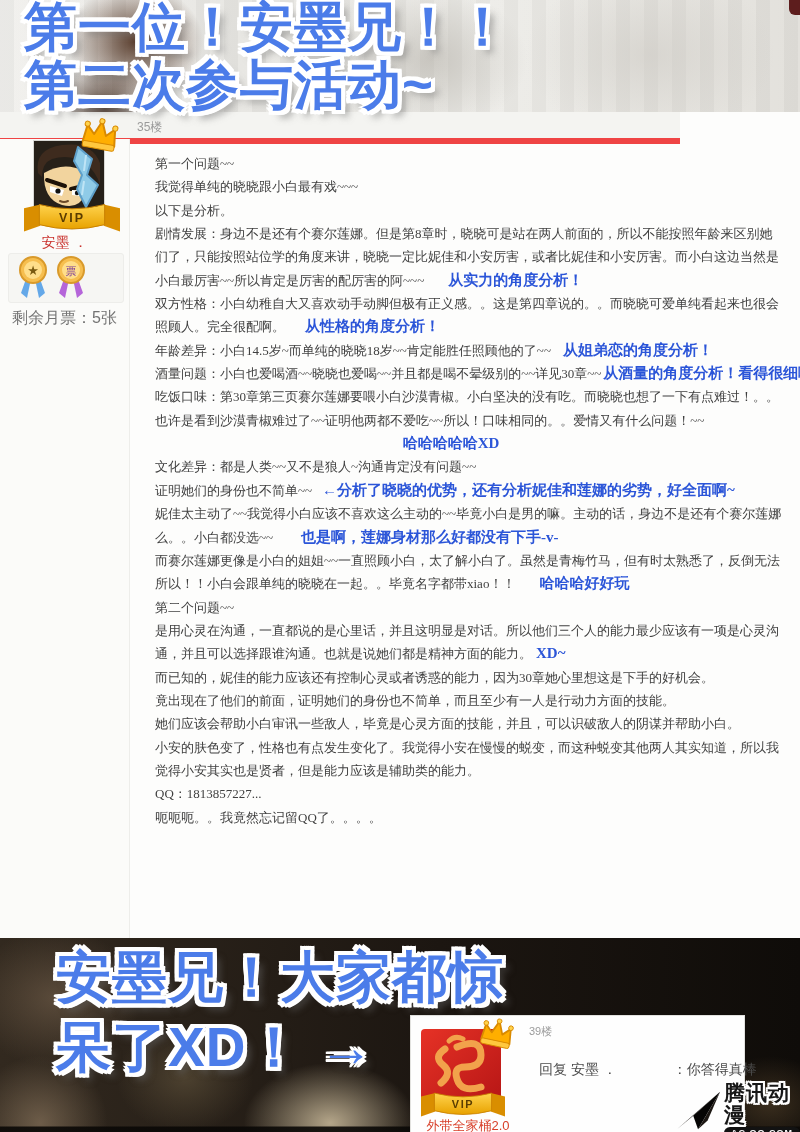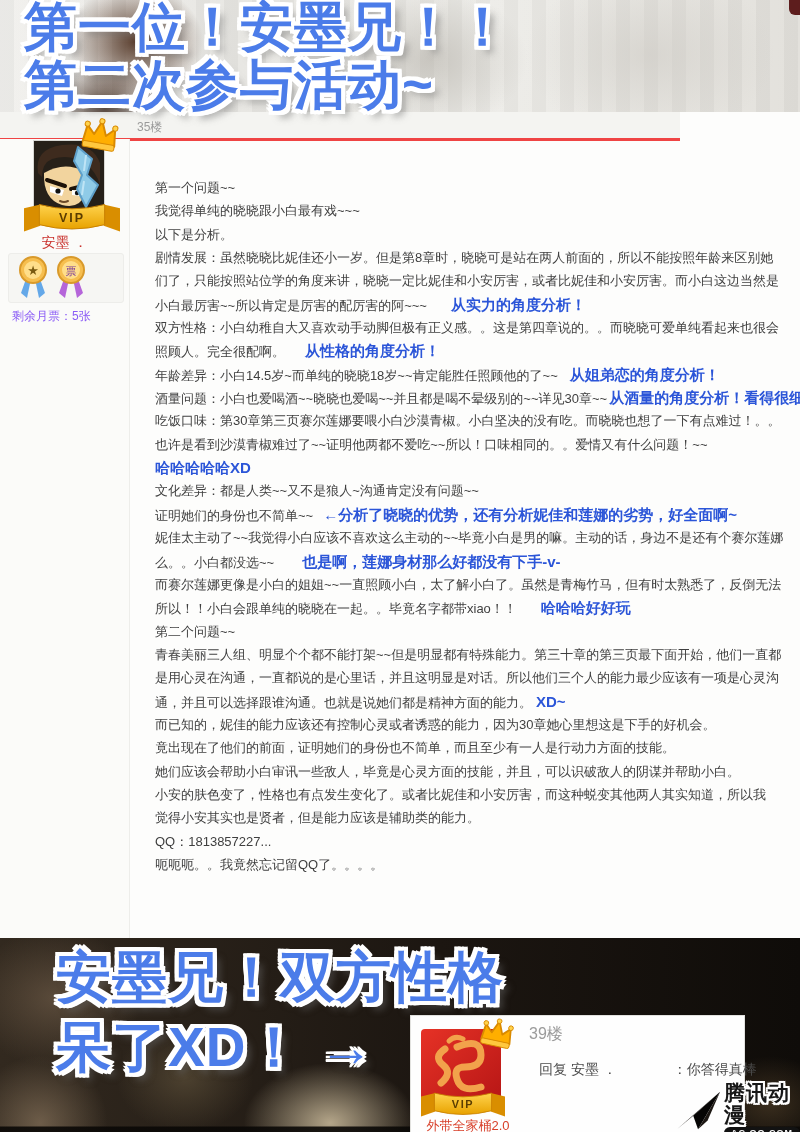--- a/index.html
+++ b/index.html
@@ -27,58 +27,58 @@
     text-shadow:
       -4px -4px 0 #fff, 4px -4px 0 #fff, -4px 4px 0 #fff, 4px 4px 0 #fff,
       -4px 0 0 #fff, 4px 0 0 #fff, 0 -4px 0 #fff, 0 4px 0 #fff,
       -3px -4px 0 #fff, 3px 4px 0 #fff, -4px 3px 0 #fff, 4px -3px 0 #fff,
       7px 7px 7px rgba(105,105,105,.55);
   }
   .headline-top{left:24px;top:-2px;font-size:53px;line-height:58px;}
   .headline-bottom{left:56px;top:942px;font-size:55px;line-height:70px;}
   
   .post-card{position:absolute;left:0;top:112px;width:800px;height:826px;background:#fdfdfc;z-index:10;}
-  .post-topbar{position:absolute;left:0;top:0;width:680px;height:26px;background:#f4f4f1;border-bottom:3px solid #ef4444;}
+  .post-topbar{position:absolute;left:0;top:0;width:680px;height:26px;background:#f4f4f1;border-bottom:6px solid #ef4444;}
   .floor-label{position:absolute;left:137px;top:7px;font-size:12px;color:#9b9b9b;}
   .sidebar{position:absolute;left:0;top:27px;width:129px;height:799px;background:#fbfbf9;border-right:1px solid #ededea;}
   .avatar1{position:absolute;left:33px;top:28px;width:70px;height:72px;border:1px solid #d8d8d4;}
   .crown{position:absolute;z-index:12;}
   .crown1{left:80px;top:6px;width:40px;height:34px;transform:rotate(10deg);}
   .vip-ribbon{position:absolute;z-index:13;}
   .vip1{left:24px;top:89px;width:96px;height:32px;}
   .uname{position:absolute;font-size:14px;text-align:center;}
   .uname1{left:0;top:122px;width:129px;color:var(--username-red,#c9302c);}
   .medal-box{position:absolute;left:8px;top:141px;width:114px;height:48px;background:#f6f6f3;border:1px solid #ededea;border-radius:3px;}
   .medal{position:absolute;top:1px;width:36px;height:46px;}
   .medal.m0{left:6px;} .medal.m1{left:44px;}
-  .tickets{position:absolute;left:12px;top:196px;font-size:12px;color:#8b5cf6;}
-  
-  .post-body{position:absolute;left:155px;top:64px;width:640px;}
+  .tickets{position:absolute;left:12px;top:196px;font-size:16px;color:#737373;}
+  
+  .post-body{position:absolute;left:155px;top:40px;width:640px;font-family:Liberation Serif, serif;}
   .pline{height:23.35px;line-height:23.35px;font-size:13px;color:var(--body-text,#3f3f3f);white-space:nowrap;}
-  .pline.right{text-align:left;padding-right:48px;}
+  .pline.right{text-align:center;padding-right:48px;}
   .seg-blue{font-weight:bold;font-size:15px;color:var(--annotation-blue,#2b55d8);}
   
   .bottom-photo{
     position:absolute;left:0;top:938px;width:800px;height:194px;
     background:
       linear-gradient(to top, rgba(10,8,6,.9) 0 5px, rgba(10,8,6,0) 6px),
       radial-gradient(120px 95px at 55px 60px, rgba(125,104,82,.55), rgba(125,104,82,0) 72%),
       radial-gradient(95px 75px at 185px 140px, rgba(100,86,62,.6), rgba(100,86,62,0) 72%),
       radial-gradient(115px 80px at 330px 185px, rgba(206,190,158,.85), rgba(206,190,158,0) 75%),
       radial-gradient(90px 90px at 40px 185px, rgba(150,128,102,.6), rgba(150,128,102,0) 75%),
       radial-gradient(85px 65px at 770px 165px, rgba(92,72,46,.55), rgba(92,72,46,0) 72%),
       linear-gradient(90deg,#32291f 0%,#1c1611 55%,#0f0c09 100%);
   }
   
   .reply-card{position:absolute;left:410px;top:1015px;width:333px;height:117px;background:#fefefe;border:1px solid #e2e2df;z-index:20;}
   .avatar2{position:absolute;left:10px;top:13px;width:80px;height:79px;}
   .crown2{left:68px;top:2px;width:36px;height:31px;transform:rotate(12deg);}
   .vip2{left:10px;top:74px;width:84px;height:28px;}
   .uname2{left:-8px;top:101px;width:130px;color:var(--username-orange,#d8402a);font-size:13px;}
-  .floor2{position:absolute;left:118px;top:8px;font-size:16px;color:#9b9b9b;}
+  .floor2{position:absolute;left:118px;top:8px;font-size:11px;color:#9b9b9b;}
   .reply-line{position:absolute;left:128px;top:45px;font-size:14px;color:#4b4b4b;white-space:nowrap;}
   .reply-gap{display:inline-block;width:56px;}
   
   .watermark{position:absolute;left:676px;top:1082px;z-index:40;display:flex;align-items:center;}
   .wm-plane{width:46px;height:42px;margin-right:2px;flex:0 0 auto;}
   .wm-texts{display:flex;flex-direction:column;align-items:flex-start;}
   .wm-name{font-size:21px;font-weight:bold;color:#171717;line-height:22px;letter-spacing:1px;
     text-shadow:-2px -2px 0 #fff,2px -2px 0 #fff,-2px 2px 0 #fff,2px 2px 0 #fff,0 2px 0 #fff,0 -2px 0 #fff,2px 0 0 #fff,-2px 0 0 #fff;}
   .wm-url{font-size:9px;font-weight:bold;color:#fff;background:#121212;border-radius:8px;padding:1px 7px;letter-spacing:1px;margin-top:1px;}
 </style>
@@ -156,54 +156,53 @@
         <text x="18" y="20" text-anchor="middle" font-size="11" fill="#7a3a9a">票</text>
       </svg>
     </div>
 
     <div class="tickets">剩余月票：5张</div>
 
     <div class="post-body">
         <div class="pline"><span class="seg-body">第一个问题~~</span></div>
         <div class="pline"><span class="seg-body">我觉得单纯的晓晓跟小白最有戏~~~</span></div>
         <div class="pline"><span class="seg-body">以下是分析。</span></div>
-        <div class="pline"><span class="seg-body">剧情发展：虽然晓晓比妮佳还小一岁。但是第8章时，晓晓可是站在两人前面的，所以不能按照年龄来区别她</span></div>
+        <div class="pline"><span class="seg-body">剧情发展：身边不是还有个赛尔莲娜。但是第8章时，晓晓可是站在两人前面的，所以不能按照年龄来区别她</span></div>
         <div class="pline"><span class="seg-body">们了，只能按照站位学的角度来讲，晓晓一定比妮佳和小安厉害，或者比妮佳和小安厉害。而小白这边当然是</span></div>
         <div class="pline"><span class="seg-body">小白最厉害~~所以肯定是厉害的配厉害的阿~~~</span><span class="seg-blue" style="margin-left: 24px;">从实力的角度分析！</span></div>
         <div class="pline"><span class="seg-body">双方性格：小白幼稚自大又喜欢动手动脚但极有正义感。。这是第四章说的。。而晓晓可爱单纯看起来也很会</span></div>
         <div class="pline"><span class="seg-body">照顾人。完全很配啊。</span><span class="seg-blue" style="margin-left: 20px; text-align: center;">从性格的角度分析！</span></div>
         <div class="pline"><span class="seg-body">年龄差异：小白14.5岁~而单纯的晓晓18岁~~肯定能胜任照顾他的了~~</span><span class="seg-blue" style="margin-left: 12px;">从姐弟恋的角度分析！</span></div>
         <div class="pline"><span class="seg-body">酒量问题：小白也爱喝酒~~晓晓也爱喝~~并且都是喝不晕级别的~~详见30章~~</span><span class="seg-blue" style="margin-left: 2px;">从酒量的角度分析！看得很细啊~~</span></div>
         <div class="pline"><span class="seg-body">吃饭口味：第30章第三页赛尔莲娜要喂小白沙漠青椒。小白坚决的没有吃。而晓晓也想了一下有点难过！。。</span></div>
         <div class="pline"><span class="seg-body">也许是看到沙漠青椒难过了~~证明他两都不爱吃~~所以！口味相同的。。爱情又有什么问题！~~</span></div>
         <div class="pline right"><span class="seg-blue">哈哈哈哈哈XD</span></div>
         <div class="pline"><span class="seg-body">文化差异：都是人类~~又不是狼人~沟通肯定没有问题~~</span></div>
         <div class="pline"><span class="seg-body">证明她们的身份也不简单~~</span><span class="seg-blue" style="margin-left: 10px;">←分析了晓晓的优势，还有分析妮佳和莲娜的劣势，好全面啊~</span></div>
         <div class="pline"><span class="seg-body">妮佳太主动了~~我觉得小白应该不喜欢这么主动的~~毕竟小白是男的嘛。主动的话，身边不是还有个赛尔莲娜</span></div>
         <div class="pline"><span class="seg-body">么。。小白都没选~~</span><span class="seg-blue" style="margin-left: 28px;">也是啊，莲娜身材那么好都没有下手-v-</span></div>
         <div class="pline"><span class="seg-body">而赛尔莲娜更像是小白的姐姐~~一直照顾小白，太了解小白了。虽然是青梅竹马，但有时太熟悉了，反倒无法</span></div>
         <div class="pline"><span class="seg-body">所以！！小白会跟单纯的晓晓在一起。。毕竟名字都带xiao！！</span><span class="seg-blue" style="margin-left: 24px;">哈哈哈好好玩</span></div>
         <div class="pline"><span class="seg-body">第二个问题~~</span></div>
-        <div class="pline"><span class="seg-body">青春美丽三人组、明显个个都不能打架~~但是明显都有特殊能力。第三十章的第三页最下面开始，他们一直都</span></div>
         <div class="pline"><span class="seg-body">是用心灵在沟通，一直都说的是心里话，并且这明显是对话。所以他们三个人的能力最少应该有一项是心灵沟</span></div>
         <div class="pline"><span class="seg-body">通，并且可以选择跟谁沟通。也就是说她们都是精神方面的能力。</span><span class="seg-blue" style="margin-left: 4px;">XD~</span></div>
         <div class="pline"><span class="seg-body">而已知的，妮佳的能力应该还有控制心灵或者诱惑的能力，因为30章她心里想这是下手的好机会。</span></div>
         <div class="pline"><span class="seg-body">竟出现在了他们的前面，证明她们的身份也不简单，而且至少有一人是行动力方面的技能。</span></div>
         <div class="pline"><span class="seg-body">她们应该会帮助小白审讯一些敌人，毕竟是心灵方面的技能，并且，可以识破敌人的阴谋并帮助小白。</span></div>
-        <div class="pline"><span class="seg-body">小安的肤色变了，性格也有点发生变化了。或者比妮佳和小安厉害，而这种蜕变其他两人其实知道，所以我</span></div>
+        <div class="pline"><span class="seg-body">小安的肤色变了，性格也有点发生变化了。我觉得小安在慢慢的蜕变，而这种蜕变其他两人其实知道，所以我</span></div>
         <div class="pline"><span class="seg-body">觉得小安其实也是贤者，但是能力应该是辅助类的能力。</span></div>
         <div class="pline"><span class="seg-body">QQ：1813857227...</span></div>
         <div class="pline"><span class="seg-body">呃呃呃。。我竟然忘记留QQ了。。。。</span></div>
       </div>
   </div>
 
   <div class="bottom-photo"></div>
 
   <div class="headline headline-bottom outlined">
-    <div class="hline">安墨兄！双方性格</div>
+    <div class="hline">安墨兄！大家都惊</div>
     <div class="hline">呆了XD！ →</div>
   </div>
 
   <div class="reply-card">
     <svg class="avatar2" viewBox="0 0 80 79">
       <defs>
         <linearGradient id="redg" x1="0" y1="0" x2="1" y2="1">
           <stop offset="0" stop-color="#e63226"></stop>
             <stop offset="1" stop-color="#b51515"></stop>
         </linearGradient>

